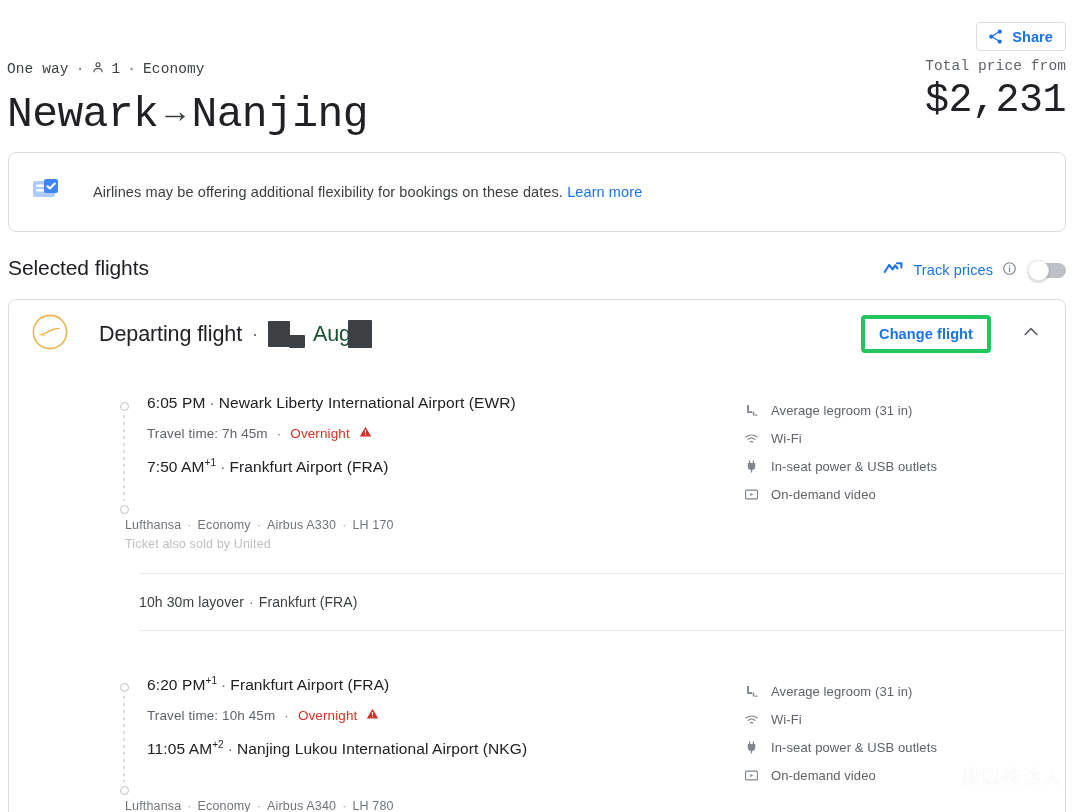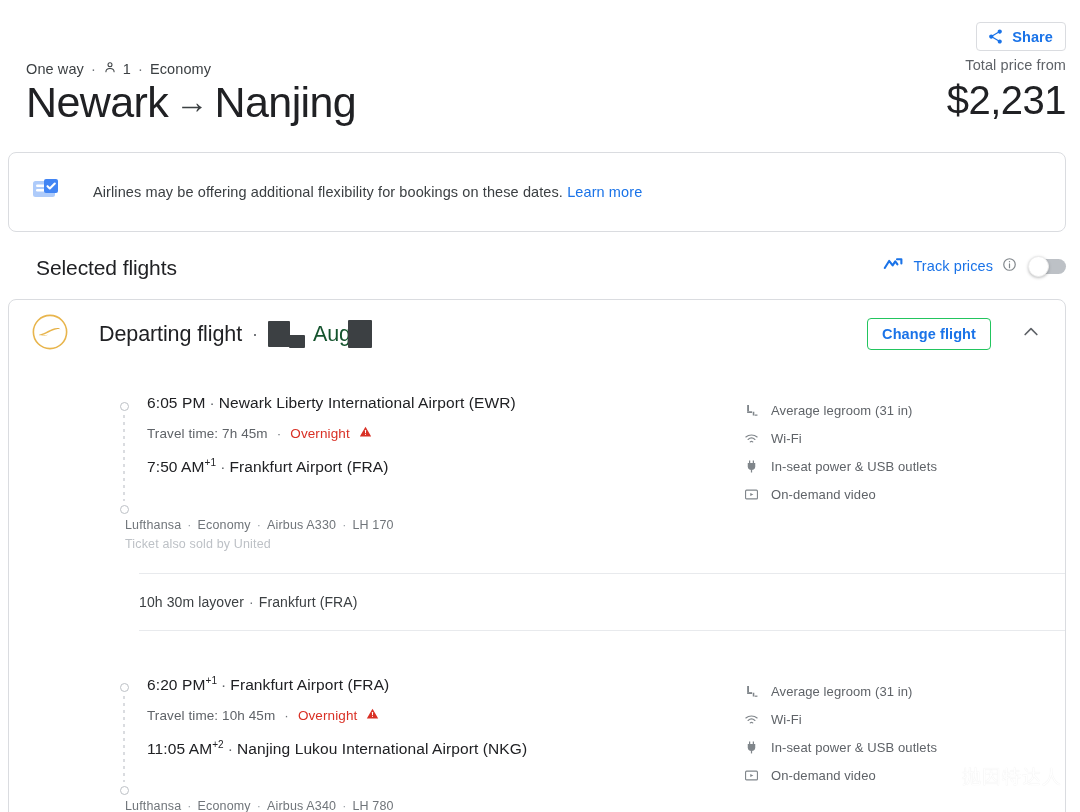--- a/index.html
+++ b/index.html
@@ -35,22 +35,23 @@
     font-weight: 600;
     letter-spacing: .1px;
     cursor: pointer;
   }
   .share-btn svg { display: block; }
 
   
   .header {
     position: absolute;
     top: 60px;
-    left: 26px;
+    left: 7px;
     right: 14px;
+    font-family: Liberation Mono, monospace;
   }
   .trip-meta {
     font-size: 14.5px;
     color: #3c4043;
     display: flex;
     align-items: center;
     gap: 6px;
     letter-spacing: .1px;
   }
   .trip-meta .dot { color: #70757a; padding: 0 1px; }
@@ -60,21 +61,21 @@
     display: flex;
     align-items: flex-start;
     justify-content: space-between;
   }
   .route {
     font-size: 43px;
     font-weight: 400;
     color: #202124;
     letter-spacing: -0.6px;
     line-height: 1.18;
-    margin-top: 0;
+    margin-top: 12px;
     white-space: nowrap;
   }
   .route .arrow {
     font-size: 33px;
     color: #3c4043;
     padding: 0 7px;
     vertical-align: 4px;
   }
   .price-block {
     text-align: right;
@@ -120,23 +121,22 @@
     text-decoration: none;
   }
 
   
   .sel-row {
     position: absolute;
     top: 256px;
     left: 8px;
     right: 14px;
     display: flex;
-    align-items: flex-start;
+    align-items: flex-end;
     justify-content: space-between;
-    margin-left: 28px;
   }
   .sel-title {
     font-size: 21px;
     color: #202124;
     letter-spacing: -.1px;
   }
   .track-group {
     display: flex;
     align-items: center;
     gap: 9px;
@@ -217,21 +217,21 @@
   .aug-text { font-size: 21.5px; color: #14532d; margin: 0 1px 0 8px; }
   .blk-c { width: 24px; height: 28px; margin-left: -4px; }
 
   .head-right {
     margin-left: auto;
     display: flex;
     align-items: center;
     gap: 30px;
   }
   .change-btn {
-    border: 1px solid #22c55e;
+    border: 4px solid #22c55e;
     border-radius: 4px;
     background: #fff;
     color: #1a73e8;
     font-size: 14.5px;
     font-weight: 600;
     padding: 7px 14px;
     letter-spacing: .1px;
     cursor: pointer;
   }
   .collapse-btn { cursor: pointer; padding-right: 8px; }

